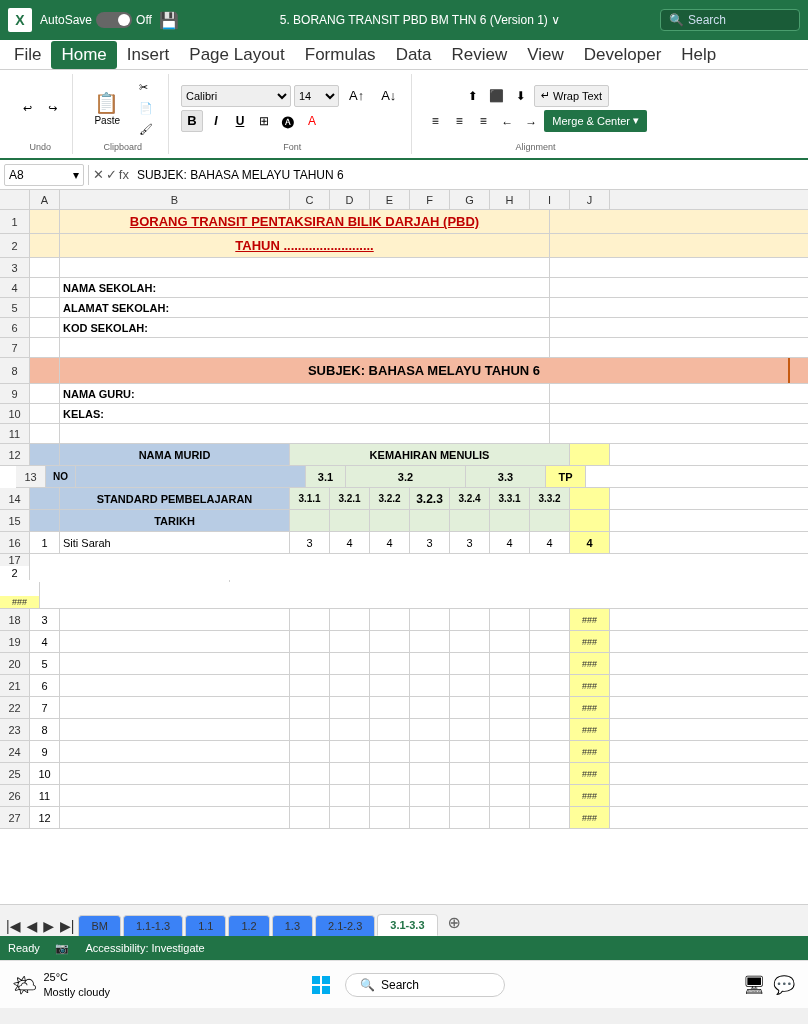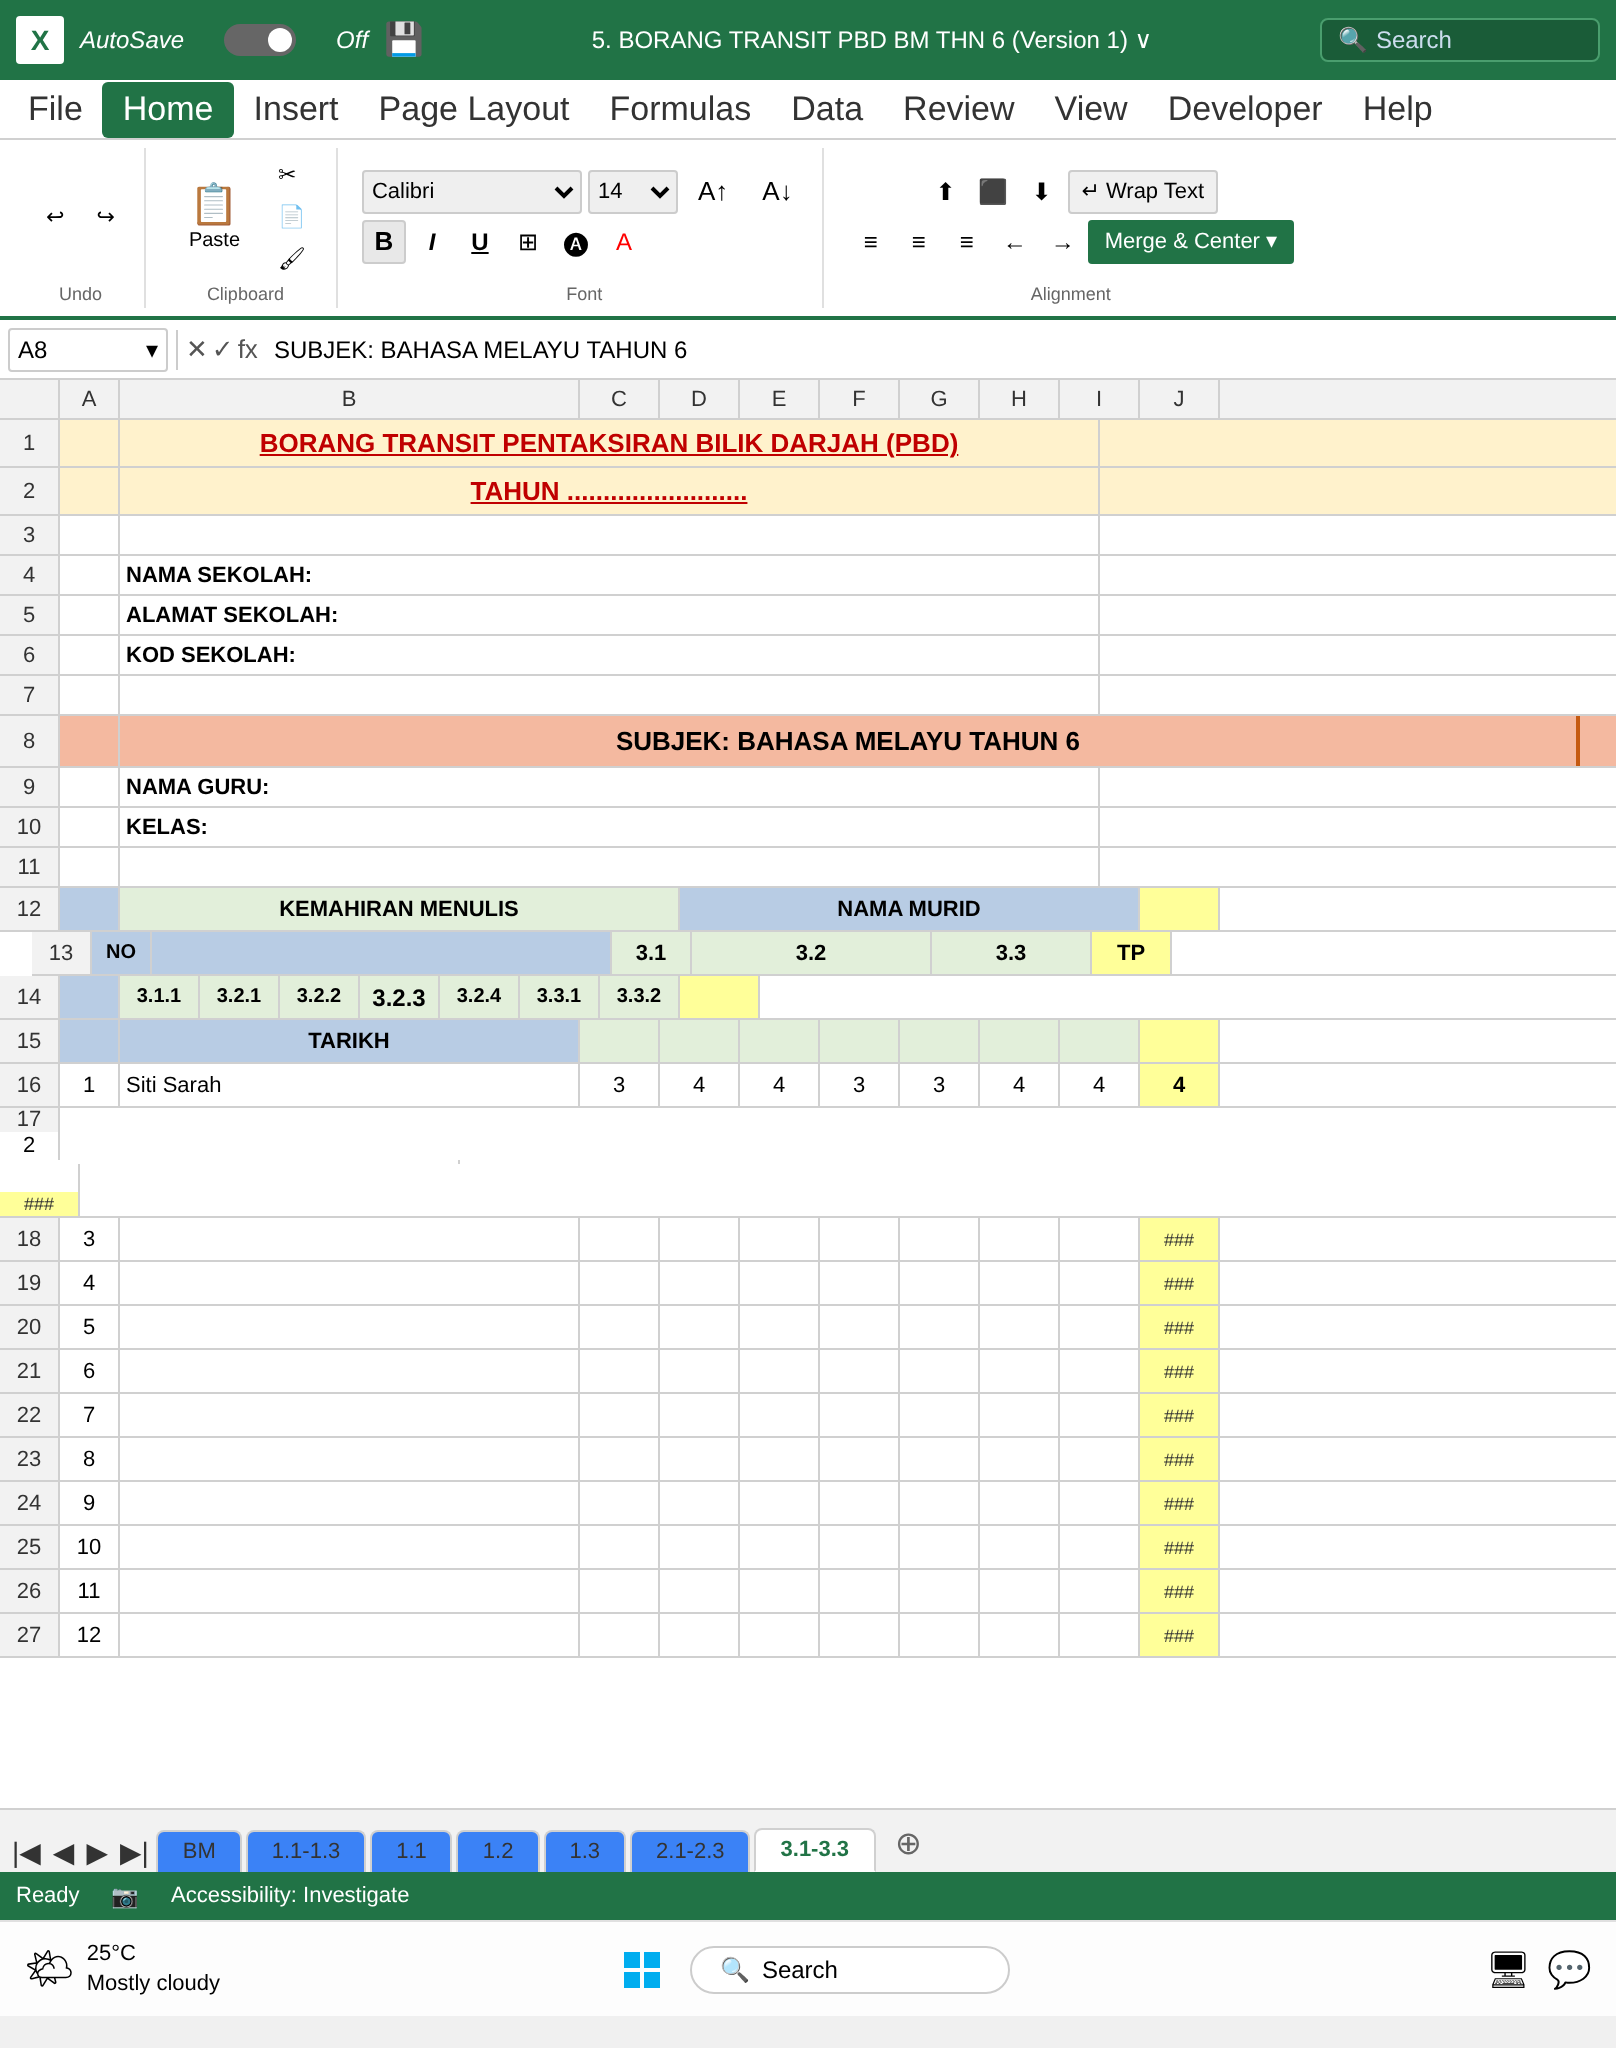--- a/index.html
+++ b/index.html
@@ -19,21 +19,21 @@
       background: #fff;
       color: #217346;
       font-weight: bold;
       font-size: 14px;
       display: flex; align-items: center; justify-content: center;
       border-radius: 2px;
     }
     .title-bar-autosave {
       color: #fff;
       font-size: 12px;
-      display: flex; align-items: center; gap: 20px; font-style: italic;
+      display: flex; align-items: center; gap: 4px;
     }
     .toggle-switch {
       background: #666;
       border-radius: 10px;
       width: 36px; height: 16px;
       display: flex; align-items: center;
       padding: 2px;
       position: relative;
     }
     .toggle-knob {
@@ -543,38 +543,39 @@
 
     <div class="grid-row" style="min-height:20px;">
       <div class="row-header">11</div>
       <div class="grid-cell" style="width:30px;"></div>
       <div class="grid-cell" style="width:490px;"></div>
     </div>
 
     <div class="grid-row" style="min-height:22px;">
       <div class="row-header">12</div>
       <div class="grid-cell row-header-blue cell-bold cell-center" style="width:30px;justify-content:center;"></div>
+      <div class="grid-cell row-header-blue cell-bold cell-center" style="width:230px;justify-content:center;">NAMA MURID</div>
       <div class="grid-cell row-header-green cell-bold cell-center" style="width:280px;min-width:280px;justify-content:center;">KEMAHIRAN MENULIS</div>
-      <div class="grid-cell row-header-blue cell-bold cell-center" style="width:230px;justify-content:center;">NAMA MURID</div>
       <div class="grid-cell cell-tp cell-bold cell-center" style="width:40px;justify-content:center;"></div>
     </div>
 
     <div class="grid-row" style="min-height:22px;margin-left:16px;">
       <div class="row-header">13</div>
       <div class="grid-cell row-header-blue cell-bold cell-center" style="width:30px;font-size:10px;justify-content:center;">NO</div>
       <div class="grid-cell row-header-blue cell-bold cell-center" style="width:230px;justify-content:center;"></div>
       <div class="grid-cell row-header-green cell-bold cell-center" style="width:40px;justify-content:center;">3.1</div>
       <div class="grid-cell row-header-green cell-bold cell-center" style="width:120px;min-width:120px;justify-content:center;">3.2</div>
       <div class="grid-cell row-header-green cell-bold cell-center" style="width:80px;min-width:80px;justify-content:center;">3.3</div>
       <div class="grid-cell cell-tp cell-bold cell-center" style="width:40px;justify-content:center;">TP</div>
     </div>
 
     <div class="grid-row" style="min-height:22px;">
       <div class="row-header">14</div>
       <div class="grid-cell row-header-blue cell-bold cell-center" style="width:30px;justify-content:center;"></div>
+      <div class="grid-cell row-header-blue cell-bold cell-center" style="width:230px;justify-content:center;">STANDARD PEMBELAJARAN</div>
       <div class="grid-cell row-header-green cell-bold cell-center" style="width:40px;font-size:10px;justify-content:center;">3.1.1</div>
       <div class="grid-cell row-header-green cell-bold cell-center" style="width:40px;font-size:10px;justify-content:center;">3.2.1</div>
       <div class="grid-cell row-header-green cell-bold cell-center" style="width:40px;font-size:10px;justify-content:center;">3.2.2</div>
       <div class="grid-cell row-header-green cell-bold cell-center" style="width:40px;font-size:12px;justify-content:center;">3.2.3</div>
       <div class="grid-cell row-header-green cell-bold cell-center" style="width:40px;font-size:10px;justify-content:center;">3.2.4</div>
       <div class="grid-cell row-header-green cell-bold cell-center" style="width:40px;font-size:10px;justify-content:center;">3.3.1</div>
       <div class="grid-cell row-header-green cell-bold cell-center" style="width:40px;font-size:10px;justify-content:center;">3.3.2</div>
       <div class="grid-cell cell-tp cell-bold cell-center" style="width:40px;justify-content:center;"></div>
     </div>
 

